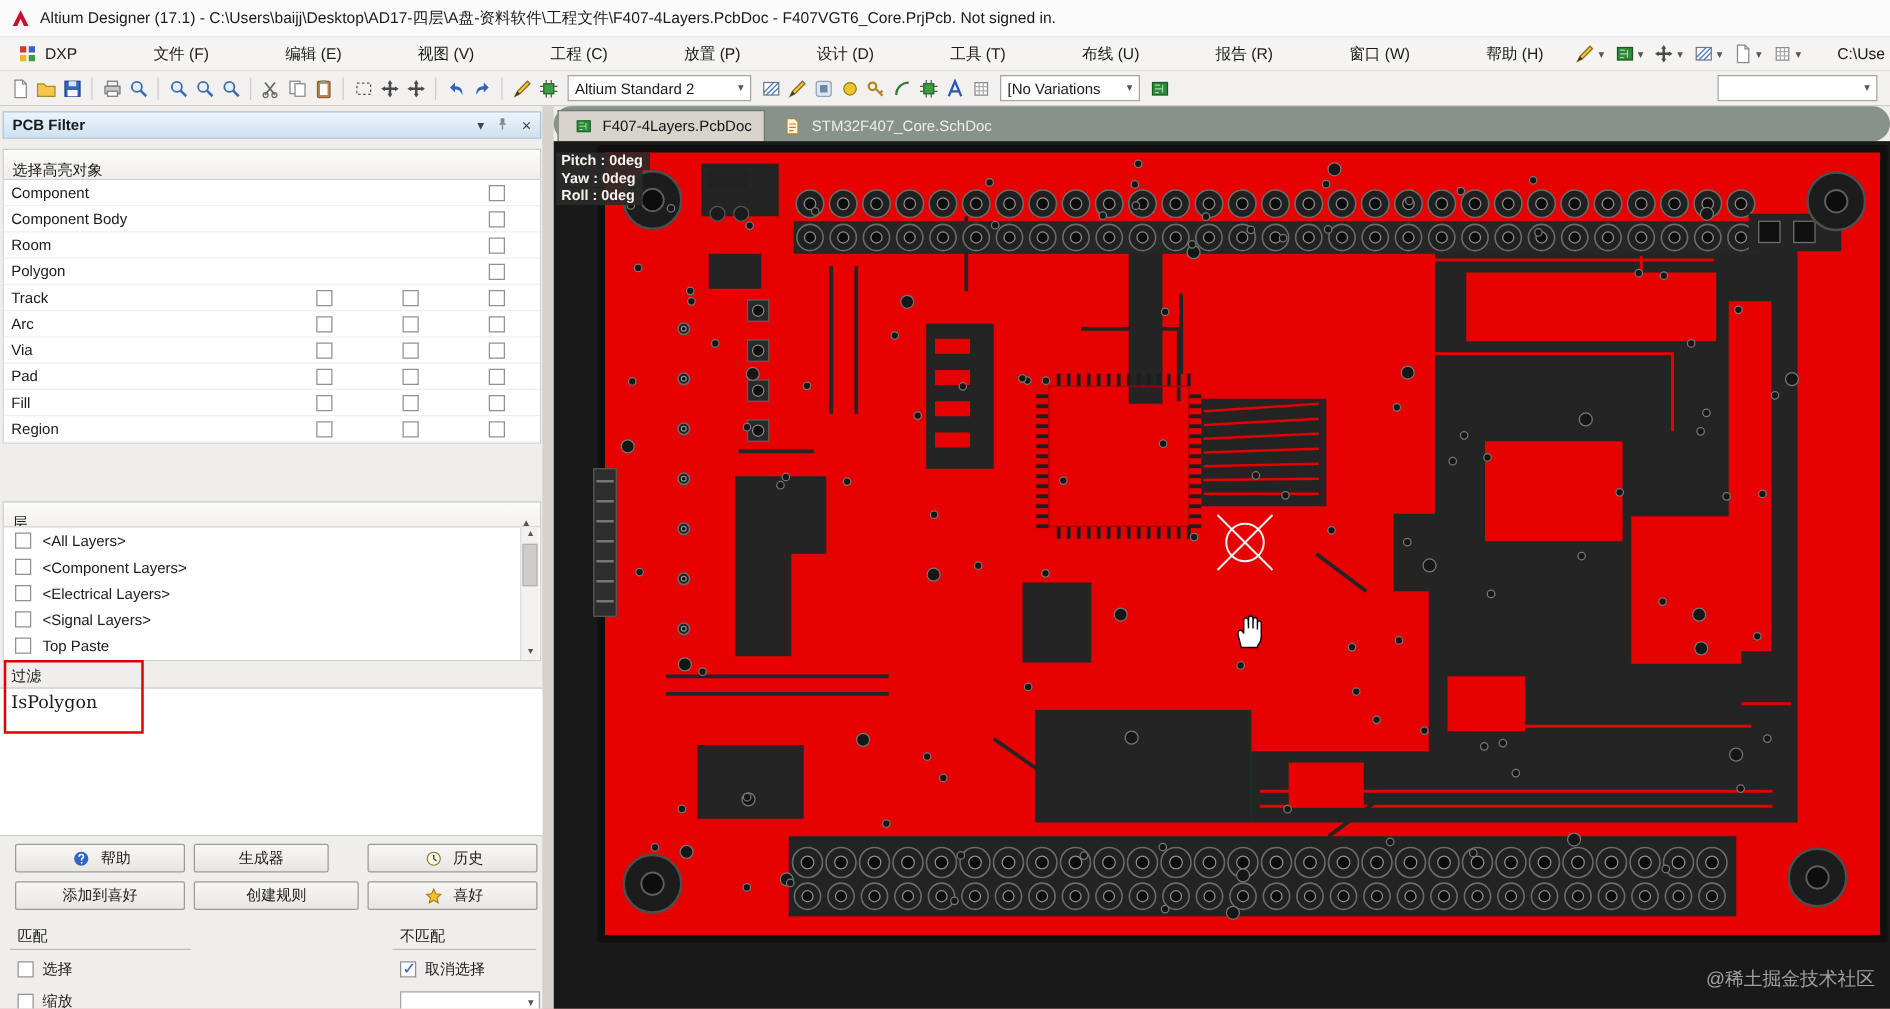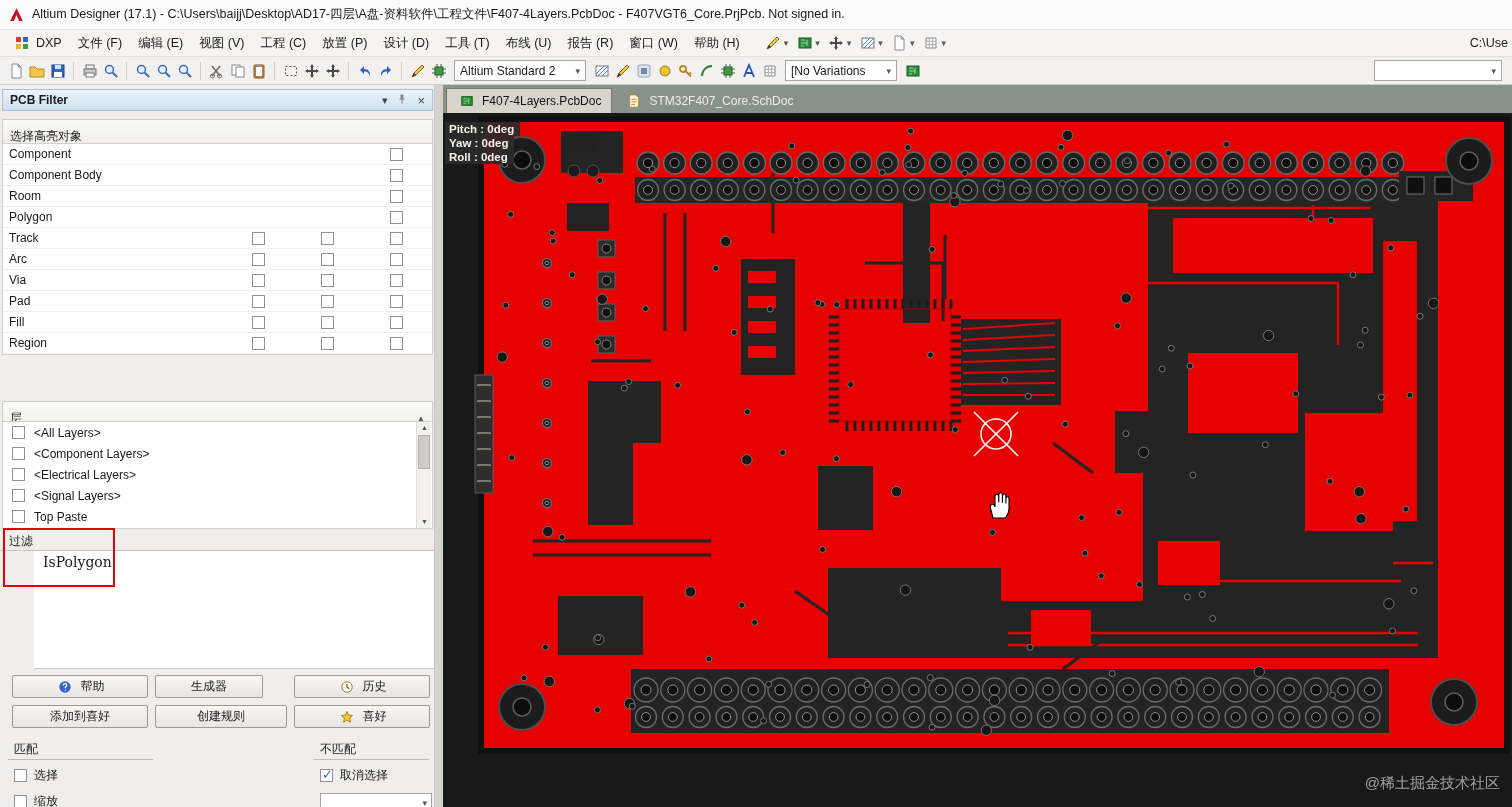--- a/index.html
+++ b/index.html
@@ -37,45 +37,45 @@
   .ph-icons { margin-left:auto; display:flex; align-items:center; gap:9px; color:#444; font-size:11px; }
   .ph-icons svg { width:12px; height:12px; }
   .sec-bar { position:absolute; left:2px; width:431px; height:34px; background:linear-gradient(#fbfbfa,#eceae7); border:1px solid #cfcdc9; display:flex; align-items:center; padding:0 7px; font-size:12px; }
   .obj-table { position:absolute; left:2px; top:58px; width:431px; background:#fff; border:1px solid #d3d1cd; }
   .t-head { display:flex; height:20px; background:#f3f2f0; border-bottom:1px solid #d8d6d2; font-size:12px; align-items:center; }
   .t-head .c { border-right:1px solid #ddd; height:100%; display:flex; align-items:center; }
   .c0 { width:222px; padding-left:6px; }
   .c1 { width:67px; justify-content:center; text-align:center; }
   .c2 { width:70px; justify-content:center; text-align:center; }
   .c3 { width:68px; justify-content:center; text-align:center; border-right:none !important; }
-  .t-row { display:flex; height:21px; align-items:center; border-bottom:1px solid #f0efed; }
+  .t-row { display:flex; height:21px; align-items:center; border-bottom:1px solid #f0efed;justify-content:space-between; }
   .t-row .c { display:flex; align-items:center; height:100%; }
   .cb { width:13px; height:13px; background:#fff; border:1px solid #919191; display:inline-block; position:relative; }
   .cb.checked::after { content:"✓"; position:absolute; left:1px; top:-3px; color:#2b6bc4; font-size:13px; font-weight:bold; }
   .layers-bar { top:316px; }
   .scroll-up { margin-left:auto; font-size:8px; color:#555; }
   .layers { position:absolute; left:2px; top:336px; width:431px; height:108px; background:#fff; border:1px solid #d3d1cd; }
   .layer-row { display:flex; align-items:center; height:21px; gap:9px; padding-left:9px; }
   .lscroll { position:absolute; right:3px; top:337px; width:15px; height:106px; background:#f2f1ef; border-left:1px solid #ddd; }
   .lscroll .thumb { position:absolute; left:1px; top:13px; width:12px; height:34px; background:#cfcdc9; border:1px solid #b5b3af; }
   .lscroll .arr { position:absolute; left:0; width:15px; height:12px; font-size:7px; color:#555; text-align:center; line-height:12px; }
   .arr.up { top:0; } .arr.down { bottom:0; }
   .filter-label { position:absolute; left:0; top:448px; width:435px; height:18px; padding-left:9px; font-size:12px; border-bottom:1px solid #c6c4c0; }
-  .filter-area { position:absolute; left:0; top:466px; width:435px; height:118px; background:#fff; border-bottom:1px solid #d0cecb;margin-left:34px; }
+  .filter-area { position:absolute; left:0; top:466px; width:435px; height:118px; background:#fff; border-bottom:1px solid #d0cecb; }
   .filter-value { font-family:"DejaVu Serif","Liberation Serif",serif; font-size:14px; padding:3px 9px; }
   .red-annot { position:absolute; left:3px; top:443px; width:112px; height:59px; border:2px solid #e00000; z-index:6; pointer-events:none; }
   .pbtn { position:absolute; height:23px; background:linear-gradient(#f8f7f6,#e8e6e3); border:1px solid #9c9a96; border-radius:2px; display:flex; align-items:center; justify-content:center; gap:6px; font-size:12px; cursor:default; }
   .pbtn svg { width:14px; height:14px; }
   .match-title { position:absolute; font-size:12px; }
   .match-line { position:absolute; height:1px; background:#bfbdb9; }
   .opt { position:absolute; display:flex; align-items:center; gap:7px; font-size:12px; }
   .mini-combo { position:absolute; height:19px; background:#fff; border:1px solid #a6a4a0; width:112px; display:flex; align-items:center; padding:0 4px; }
 
   
-  .tabbar { height:28px; background:#87928c; display:flex; align-items:flex-end; padding-left:3px; gap:2px; }
+  .tabbar { height:28px; background:#87928c; display:flex; align-items:flex-end; padding-left:3px; gap:2px;border-radius:14px; }
   .tab { height:25px; display:flex; align-items:center; gap:6px; padding:0 10px; font-size:12px; color:#f1eee8; cursor:default; }
   .tab svg { width:14px; height:14px; }
   .tab.active { background:#d8d4cc; color:#111; border:1px solid #6e7972; border-bottom:none; }
   .pcb-wrap { position:relative; width:1069px; height:694px; background:#191919; overflow:hidden; }
   .pcb-wrap svg.pcbsvg { display:block; }
   .pcb-overlay { position:absolute; left:2px; top:9px; z-index:5; }
   .pcb-overlay div { display:table; background:rgba(42,42,42,0.92); color:#f7f3ea; font-weight:bold; font-size:11.5px; padding:1px 6px 1px 4px; white-space:nowrap; }
   .watermark { position:absolute; right:12px; bottom:14px; color:#c2c2c2; opacity:0.8; font-size:15px; z-index:4; }
 </style>
 </head>
@@ -201,21 +201,21 @@
   <div class="titlebar">
     <span class="app-icon">
       <svg viewBox="0 0 16 16">
           <path d="M2 14 L8 2 L14 14 H10.5 L8 8.5 L5.5 14 Z" fill="#c8102e"></path>
         </svg>
     </span>
     <span class="title-text">Altium Designer (17.1) - C:\Users\baijj\Desktop\AD17-四层\A盘-资料软件\工程文件\F407-4Layers.PcbDoc - F407VGT6_Core.PrjPcb. Not signed in.</span>
   </div>
 
   <div class="menubar">
-    <div id="menuItems" style="display:flex;align-items:center;">
+    <div id="menuItems" style="display:flex;align-items:center;gap:45px;">
         <span class="menu-item">
           <span class="ticon">
             <svg viewBox="0 0 16 16">
               <use href="#sym-dxp"></use>
             </svg>
           </span>
           <span>DXP</span>
         </span>
         <span class="menu-item">
           <span>文件 (F)</span>
@@ -396,21 +396,21 @@
           <svg viewBox="0 0 16 16">
             <use href="#sym-pencil"></use>
           </svg>
         </span>
         <span class="ticon">
           <svg viewBox="0 0 16 16">
             <use href="#sym-chip"></use>
           </svg>
         </span>
       </span>
-    <span class="combo" style="width:132px">
+    <span class="combo" style="width:147px">
       <span>Altium Standard 2</span>
         <span class="caret">▾</span>
     </span>
     <span id="tbMid" style="display:flex;align-items:center;gap:2px;">
         <span class="ticon">
           <svg viewBox="0 0 16 16">
             <use href="#sym-hatch"></use>
           </svg>
         </span>
         <span class="ticon">

